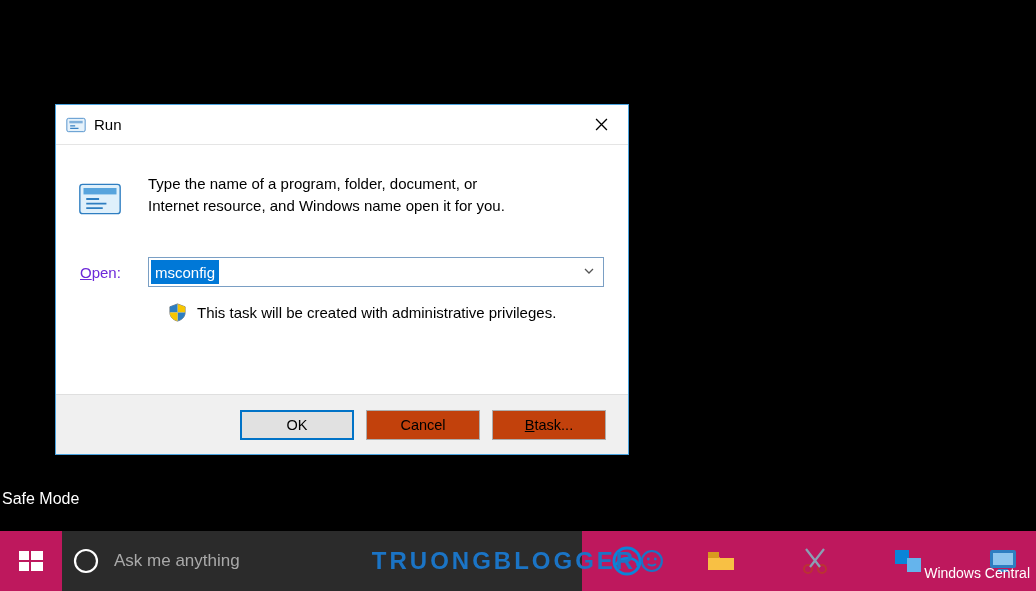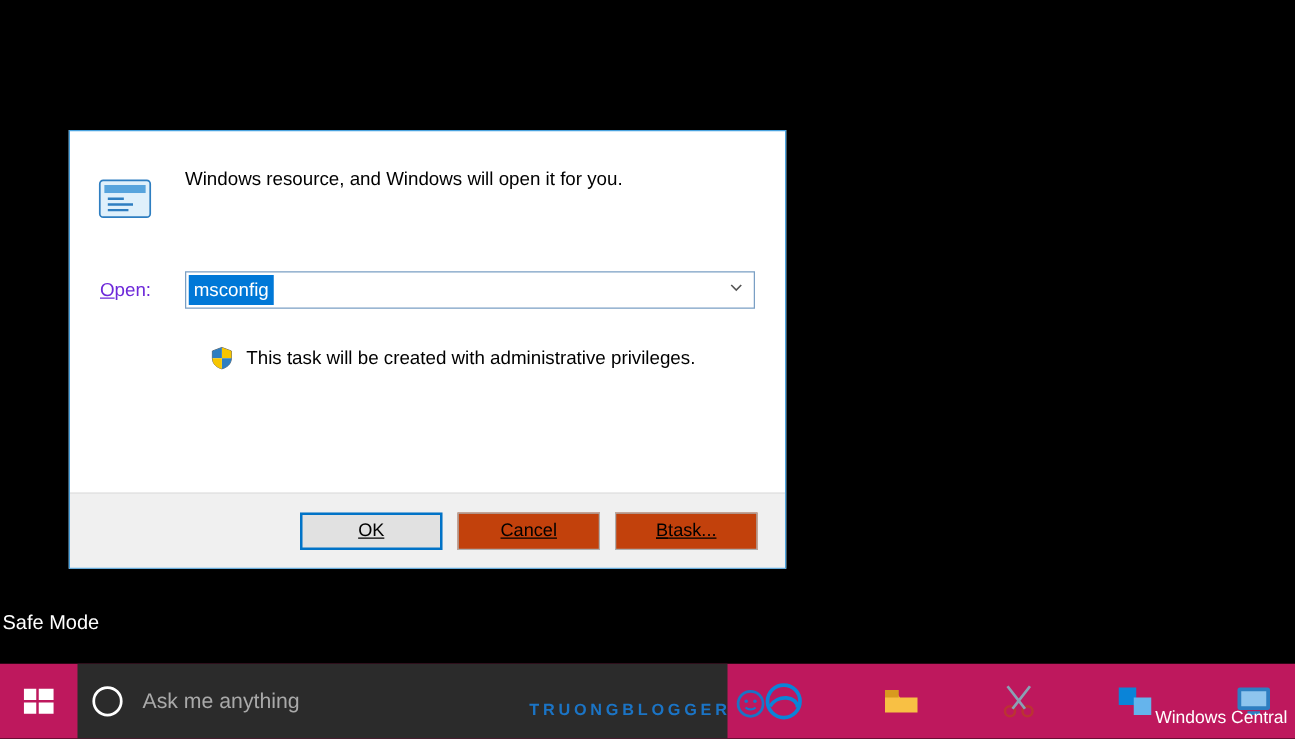--- a/index.html
+++ b/index.html
@@ -42,27 +42,27 @@
   }
   .combo .sel {
     margin:2px; padding:0 4px; height: calc(100% - 4px);
     background:#0078d7; color:#fff; font-size:15px; display:inline-flex; align-items:center;
     white-space: pre;
     text-align: center;
   }
   .combo .chev { position:absolute; right:8px; top:50%; transform:translateY(-50%); }
   .combo .chev svg { width:12px; height:12px; }
 
-  .body-row3 { display:flex; align-items:center; margin-top: 30px; margin-left: 88px; }
+  .body-row3 { display:flex; align-items:center; margin-top: 16px; margin-left: 88px; }
   .shield { width:19px; height:19px; margin-right:10px; display:inline-flex; }
   .admin-text { font-size: 15px; color:#000; }
 
   .buttonbar {
     height: 60px; background:#f0f0f0; border-top:1px solid #dfdfdf;
-    display:flex; align-items:center; justify-content:flex-end; gap:12px; padding:0 22px;text-decoration:underline;
+    display:flex; align-items:center; justify-content:flex-end; gap:12px; padding:0 22px;
   }
   .btn {
     width: 114px; height: 30px; background:#c2410c; border:1px solid #adadad;
     font-size:14.5px; color:#000; display:flex; align-items:center; justify-content:center;
   }
   .btn.default { border:2px solid #0173c7; background:#e1e1e1; }
   .btn .u { text-decoration: underline; }
 
   
   .safemode {
@@ -87,43 +87,59 @@
   .tb-icons { flex:1; display:flex; align-items:center; justify-content:flex-start; gap:60px; padding-left:28px; position:relative;}
   .tb-item { width:34px; height:34px; display:inline-flex; align-items:center; justify-content:center; }
   .wincentral {
     position:absolute; right: 6px; bottom: 10px; color:#fff; font-size:14px;
   }
 
   
   .wm {
     position:absolute; left: 50%; transform:translateX(-50%);
     bottom: 16px; color:#1b74c5; font-family: Arial, sans-serif;
-    font-weight: bold; font-size: 13px; letter-spacing: 3px;
-    display:flex; align-items:flex-end; gap:4px; pointer-events:none;
+    font-weight: bold; font-size: 24px; letter-spacing: 3px;
+    display:flex; align-items:center; gap:4px; pointer-events:none;
     z-index: 30;
   }
 </style>
 </head>
 <body>
 
 <div class="safemode">Safe Mode</div>
 
 <div class="run-dialog">
+  <div class="titlebar">
+    <span class="title-icon">
+      <svg viewBox="0 0 24 24">
+          <rect x="1" y="4" width="22" height="16" rx="2" fill="#e6f2fb" stroke="#3a82c4"></rect>
+          <rect x="4" y="7" width="16" height="3" fill="#3a82c4" opacity=".6"></rect>
+          <path d="M5 13h6M5 16h10" stroke="#3a82c4" stroke-width="1.4"></path>
+        </svg>
+    </span>
+    <span class="title-text">Run</span>
+    <span class="close">
+      <svg viewBox="0 0 12 12">
+          <path d="M1 1 L11 11 M11 1 L1 11" stroke="#000" stroke-width="1.2"></path>
+        </svg>
+    </span>
+  </div>
 
   <div class="body-area">
     <div class="body-row1">
       <span class="big-run-icon">
         <svg viewBox="0 0 48 48">
             <rect x="2" y="8" width="44" height="32" rx="3" fill="#dff0fb" stroke="#2e7ec1" stroke-width="1.5"></rect>
             <rect x="6" y="12" width="36" height="7" fill="#57a4dd"></rect>
             <path d="M9 24h14M9 29h22M9 34h18" stroke="#2e7ec1" stroke-width="2"></path>
           </svg>
       </span>
       <div class="desc">
-        <div>Windows resource, and Windows will open it for you.</div>
+        <div>Type the name of a program, folder, document, or</div>
+        <div>Internet resource, and Windows name open it for you.</div>
       </div>
     </div>
 
     <div class="body-row2">
       <div class="open-label">
         <span class="u">O</span><span>pen:</span>
       </div>
       <div class="combo">
         <span class="sel">msconfig</span>
         <span class="chev">

